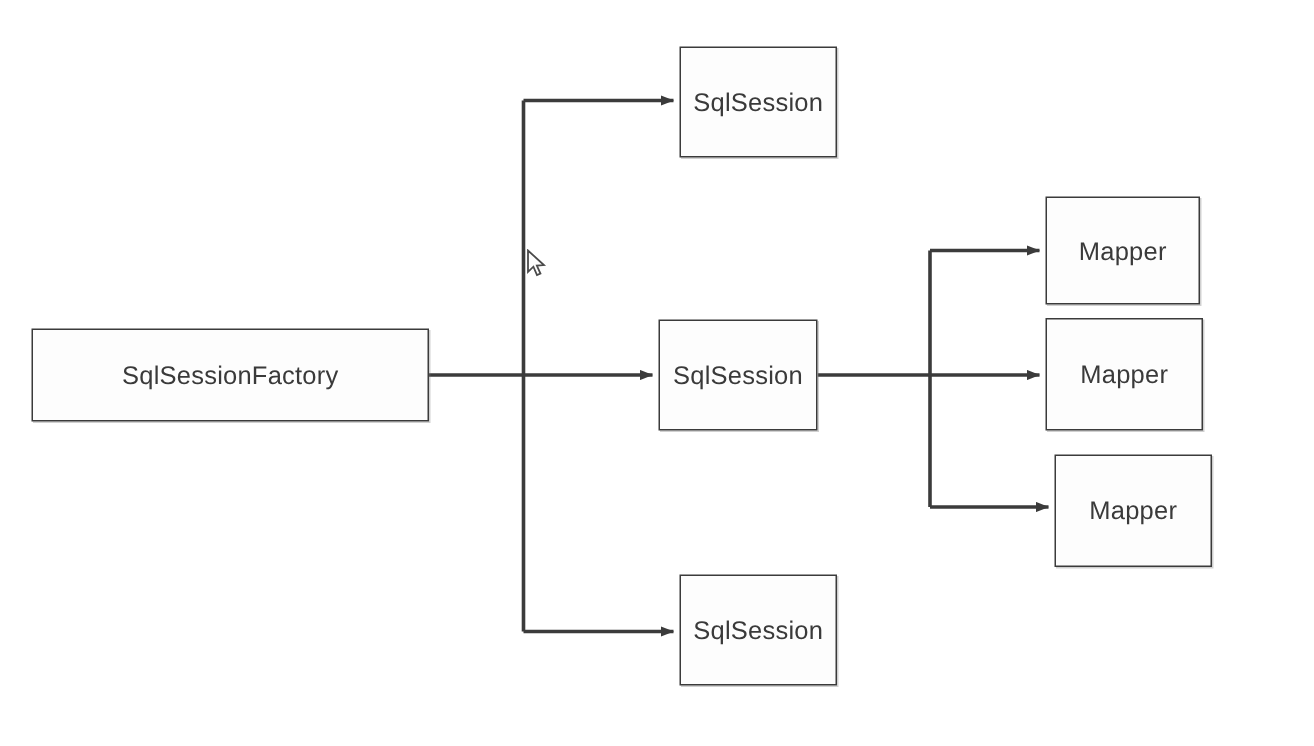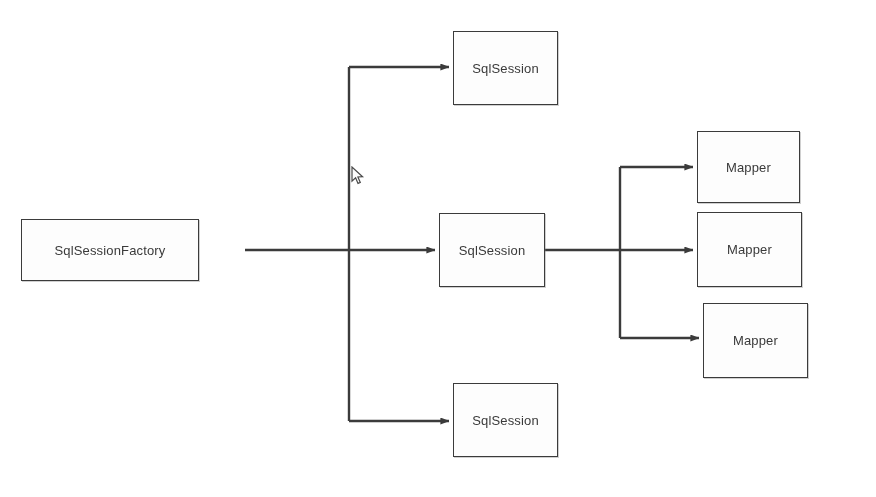--- a/index.html
+++ b/index.html
@@ -30,28 +30,28 @@
     position: absolute;
     box-sizing: border-box;
     background: #fdfdfd;
     border: 1.6px solid #3b3b3b;
     display: flex;
     align-items: center;
     justify-content: center;
     box-shadow: 1px 1px 0 rgba(120,120,120,0.35);
   }
   .node-label {
-    font-size: 13px;
+    font-size: 17px;
     font-weight: 400;
     color: #3a3a3a;
     letter-spacing: 0.15px;
     line-height: 1;
     white-space: nowrap;
   }
-  .node-factory { left: 21px;  top: 219px; width: 178px; height: 62px; }
+  .node-factory { left: 21px;  top: 219px; width: 265px; height: 62px; }
   .node-ss-top  { left: 453px; top: 31px;  width: 105px; height: 74px; }
   .node-ss-mid  { left: 439px; top: 213px; width: 106px; height: 74px; }
   .node-ss-bot  { left: 453px; top: 383px; width: 105px; height: 74px; }
   .node-mp-top  { left: 697px; top: 131px; width: 103px; height: 72px; }
   .node-mp-mid  { left: 697px; top: 212px; width: 105px; height: 75px; }
   .node-mp-bot  { left: 703px; top: 303px; width: 105px; height: 75px; }
 
   #cursor {
     position: absolute;
     left: 351px;

